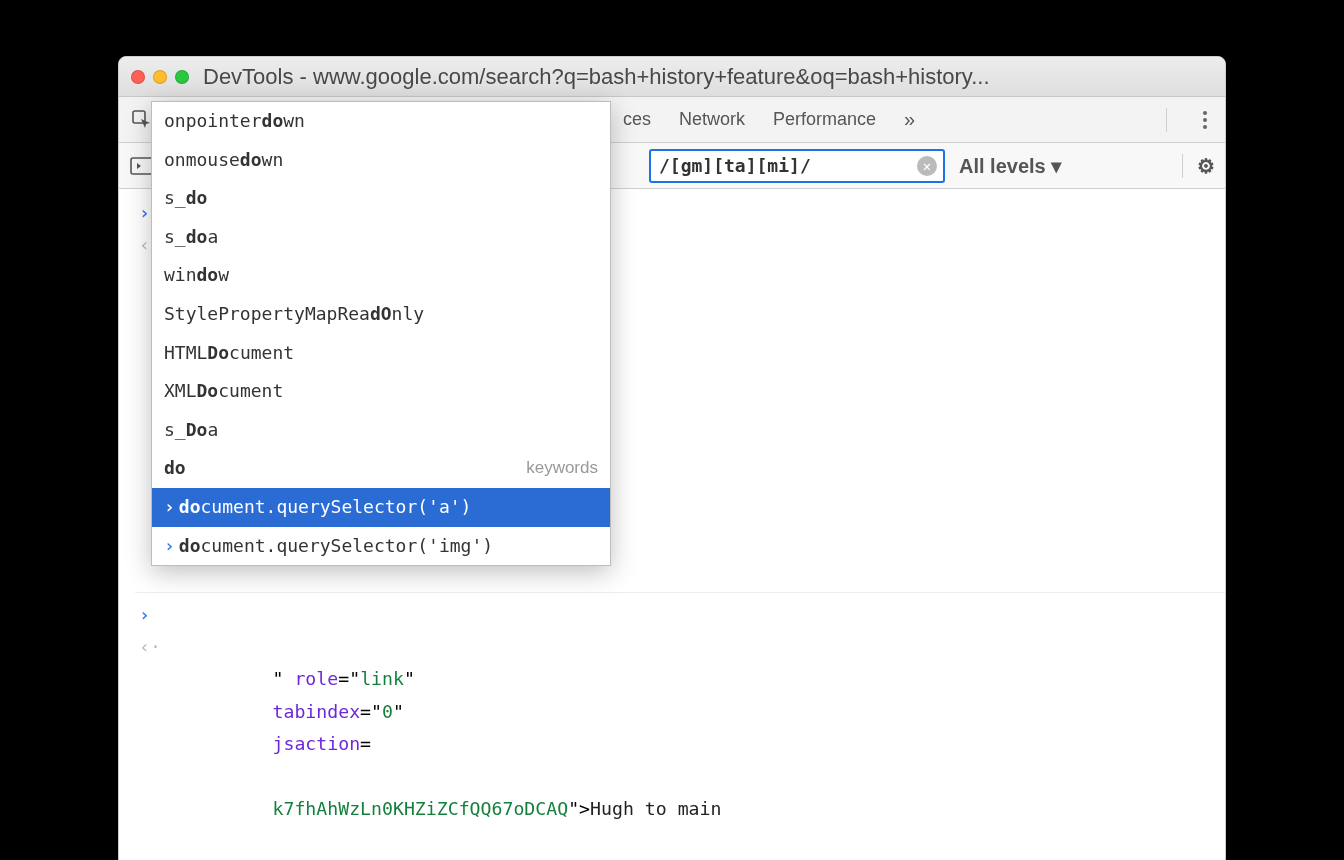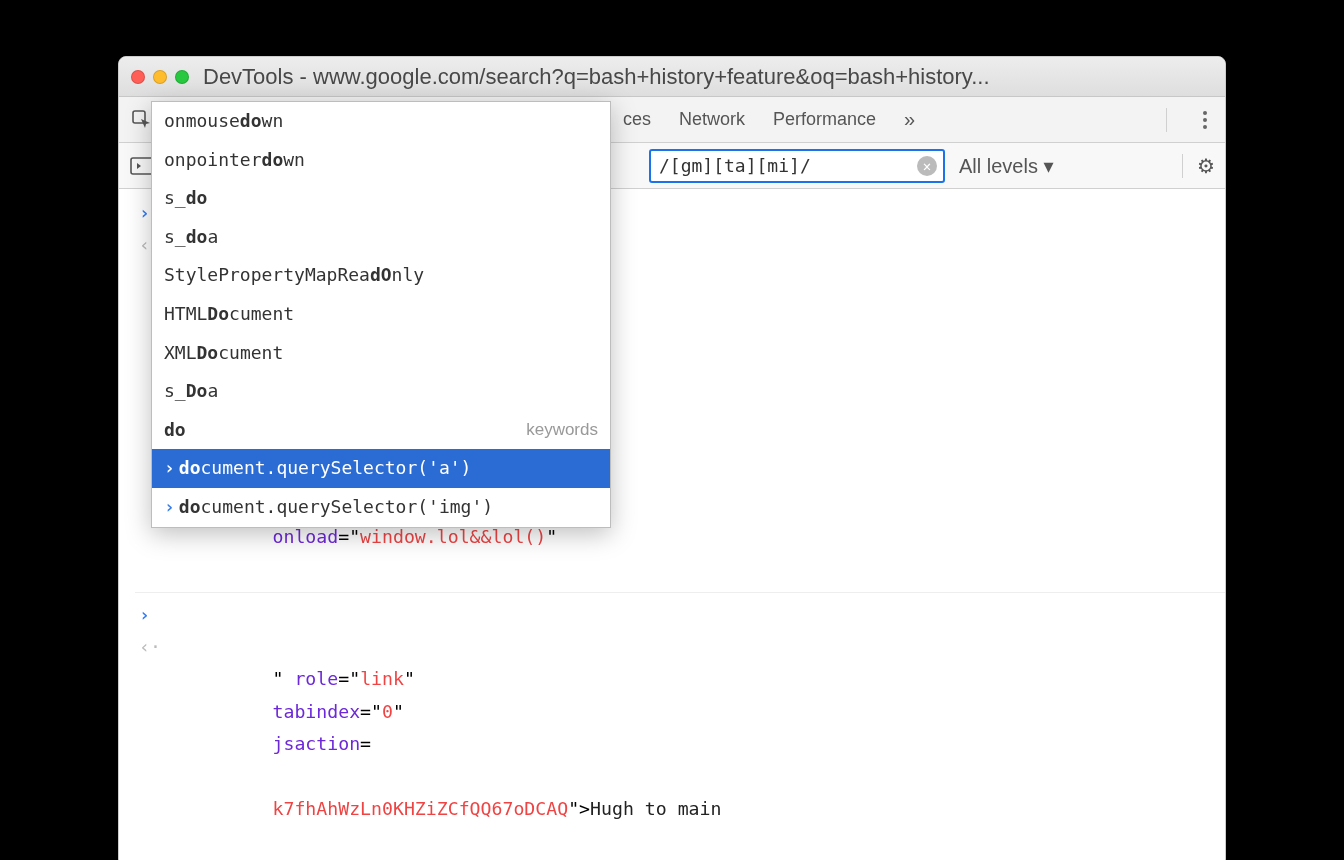--- a/index.html
+++ b/index.html
@@ -51,20 +51,21 @@
   .kebab { width:20px; display:flex; flex-direction:column; gap:3px; align-items:center;}
   .kebab span{ width:4px;height:4px;border-radius:50%;background:#666;}
   .filterbar {
     height: 46px;
     background: #f8f8f8;
     border-bottom: 1px solid #d0d0d0;
     display:flex;
     align-items:center;
     padding: 0 10px;
     gap: 14px;
+    font-weight: bold;
   }
   .iconbox { width:26px;height:22px; display:flex;align-items:center;justify-content:center;}
   .filter-input {
     margin-left: 480px;
     width: 296px;
     height: 34px;
     border: 2px solid #1a73e8;
     border-radius: 3px;
     background:#fff;
     display:flex;
@@ -88,21 +89,21 @@
     line-height: 1.78;
     min-height: 400px;
   }
   .log-area { padding: 8px 0 8px 16px; }
   .row { display:flex; align-items:flex-start; gap: 10px; padding-left:4px;}
   .caret { color:#888; width:14px; user-select:none; }
   .caret.blue { color:#367cf1; font-weight:bold;}
   .out-caret { color:#bbb; width:14px;}
   .code { white-space: pre-wrap; word-break: break-all; padding-right: 20px;}
   .attr-n { color:#6d28d9; }
-  .attr-v { color:#ef4444; }
+  .attr-v { color:#15803d; }
   .link { color:#1155cc; text-decoration: underline; }
   .tagtext { color:#222; }
   .hr { border-top:1px solid #eee; margin: 6px 0; }
 
   .autocomplete {
     position:absolute;
     left: 32px;
     top: -88px;
     width: 460px;
     background:#fff;
@@ -209,30 +210,33 @@
           <span class="attr-n">tabindex</span>="<span class="attr-v">0</span>" 
           <span class="attr-n">jsaction</span>=<br>
           <span class="attr-v">k7fhAhWzLn0KHZiZCfQQ67oDCAQ</span>"&gt;<span class="tagtext">Hugh to main</span>
         </div>
       </div>
 
     </div>
 
     <div class="autocomplete" id="ac">
         <div class="ac-item">
+          <span>onpointer<b>do</b>wn</span>
+        </div>
+        <div class="ac-item">
           <span>onmouse<b>do</b>wn</span>
         </div>
         <div class="ac-item">
-          <span>onpointer<b>do</b>wn</span>
-        </div>
-        <div class="ac-item">
           <span>s_<b>do</b></span>
         </div>
         <div class="ac-item">
           <span>s_<b>do</b>a</span>
+        </div>
+        <div class="ac-item">
+          <span>win<b>do</b>w</span>
         </div>
         <div class="ac-item">
           <span>StylePropertyMapRea<b>dO</b>nly</span>
         </div>
         <div class="ac-item">
           <span>HTML<b>Do</b>cument</span>
         </div>
         <div class="ac-item">
           <span>XML<b>Do</b>cument</span>
         </div>

